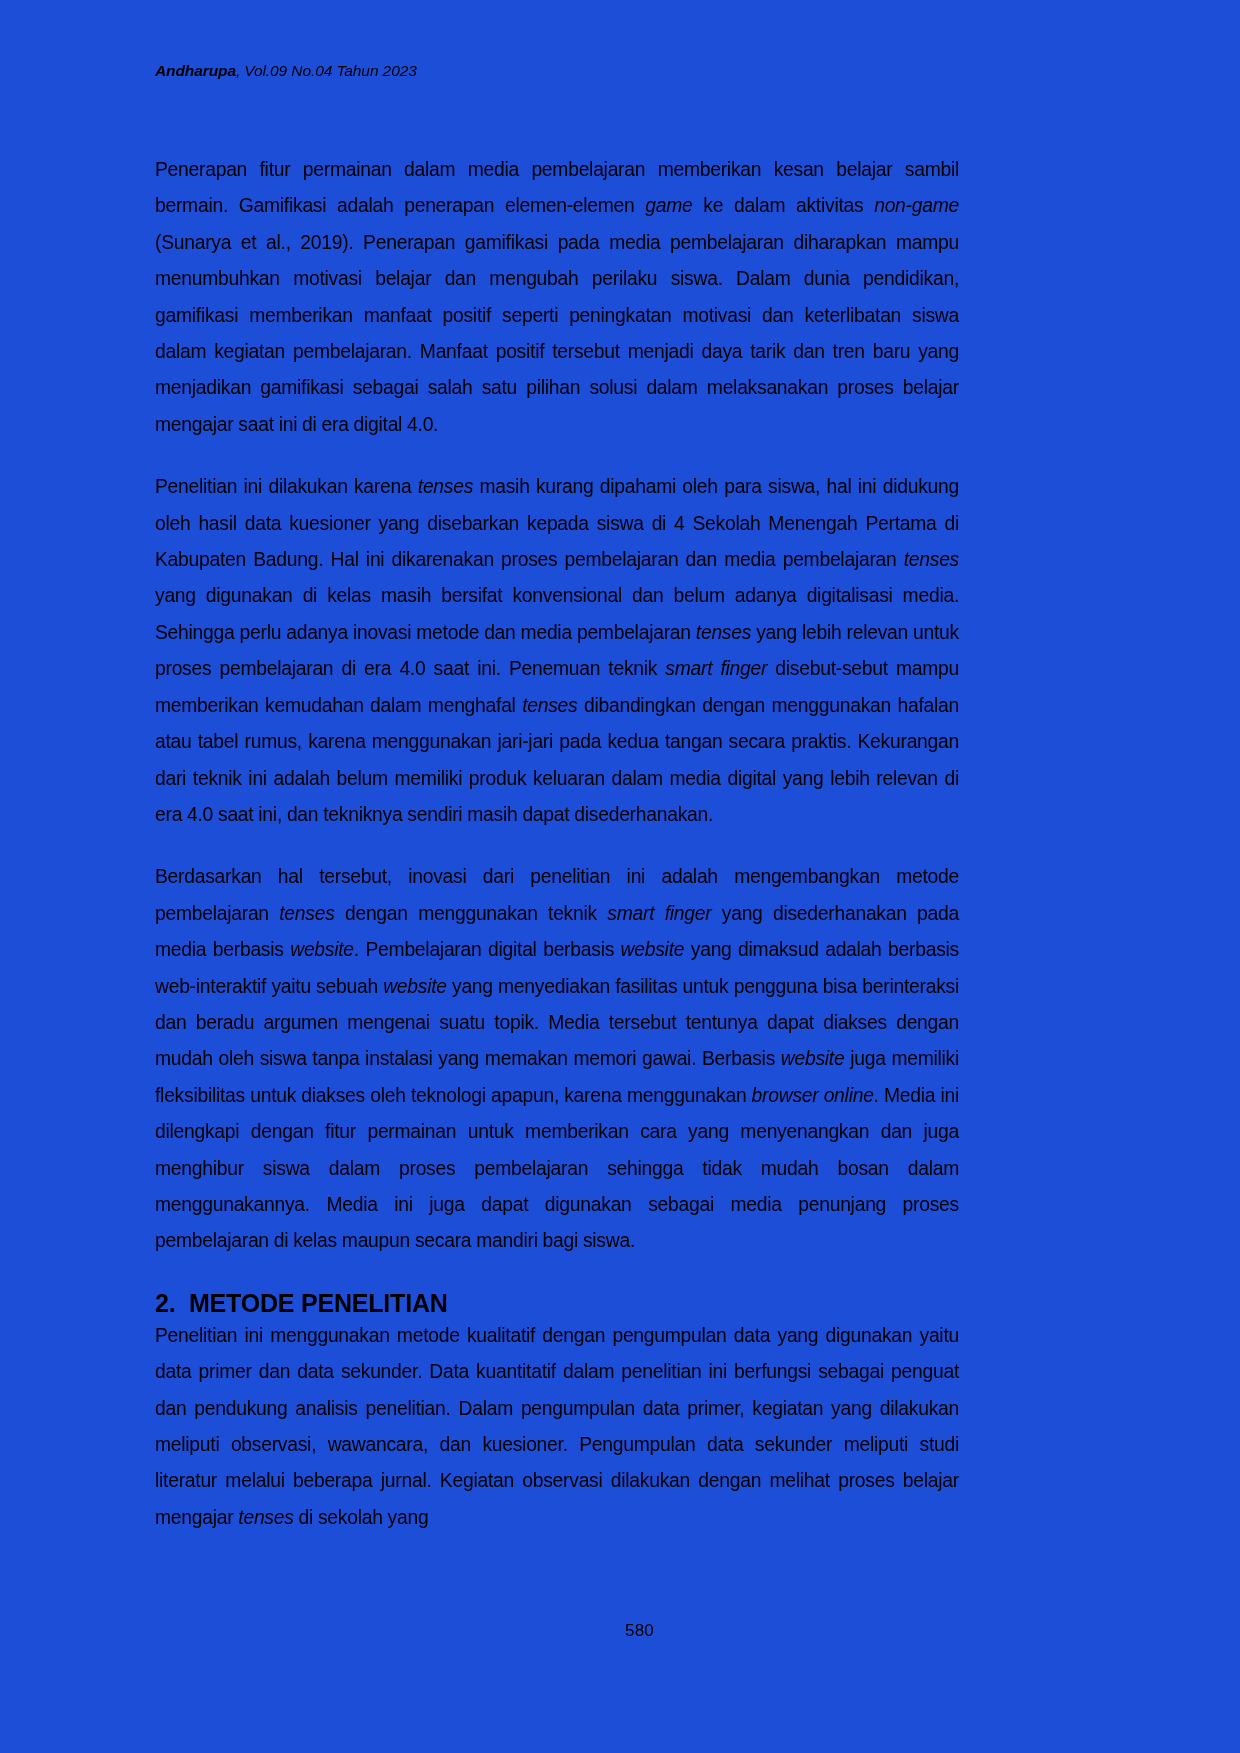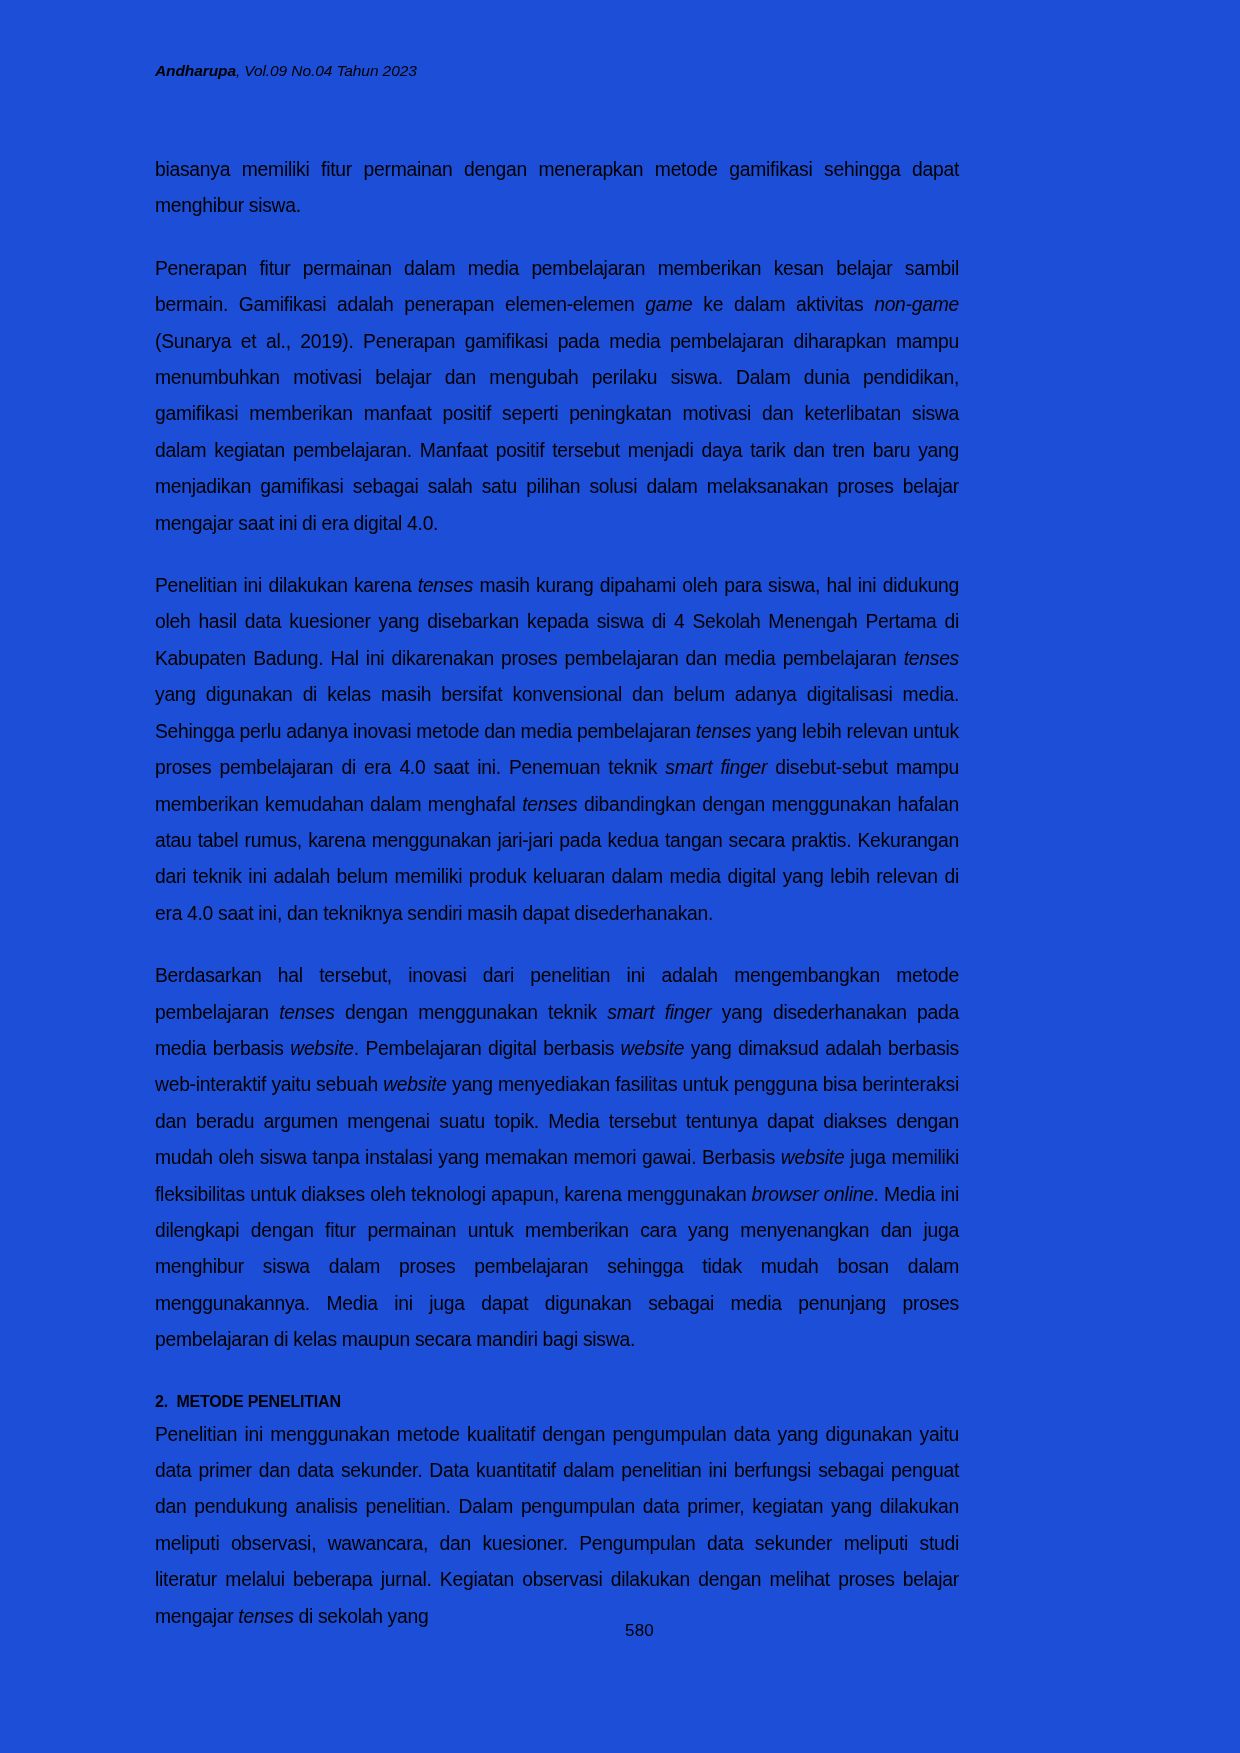--- a/index.html
+++ b/index.html
@@ -62,21 +62,21 @@
   p.tight {
     margin-bottom: 0;
   }
 
   i, em {
   }
 
   
   .section-heading {
     margin: 28px 0 0 0;
-    font-size: 16px;
+    font-size: 25px;
     line-height: 30px;
     font-weight: bold;
     letter-spacing: -0.2px;
     text-align: left;
     white-space: pre;
   }
 
   
   .page-number {
     position: absolute;
@@ -93,21 +93,20 @@
 <body>
 
 <div class="page">
 
   <div class="running-header">
     <span class="journal">Andharupa</span><span class="issue">, Vol.09 No.04 Tahun 2023</span>
   </div>
 
   <div class="content">
 
-    <p class="body-par"><span>biasanya memiliki fitur permainan dengan menerapkan metode gamifikasi sehingga dapat menghibur siswa.</span></p>
     <p class="body-par"><span>Penerapan fitur permainan dalam media pembelajaran memberikan kesan belajar sambil bermain. Gamifikasi adalah penerapan elemen-elemen </span><i>game</i><span> ke dalam aktivitas </span><i>non-game</i><span> (Sunarya et al., 2019). Penerapan gamifikasi pada media pembelajaran diharapkan mampu menumbuhkan motivasi belajar dan mengubah perilaku siswa. Dalam dunia pendidikan, gamifikasi memberikan manfaat positif seperti peningkatan motivasi dan keterlibatan siswa dalam kegiatan pembelajaran. Manfaat positif tersebut menjadi daya tarik dan tren baru yang menjadikan gamifikasi sebagai salah satu pilihan solusi dalam melaksanakan proses belajar mengajar saat ini di era digital 4.0.</span></p>
     <p class="body-par"><span>Penelitian ini dilakukan karena </span><i>tenses</i><span> masih kurang dipahami oleh para siswa, hal ini didukung oleh hasil data kuesioner yang disebarkan kepada siswa di 4 Sekolah Menengah Pertama di Kabupaten Badung. Hal ini dikarenakan proses pembelajaran dan media pembelajaran </span><i>tenses</i><span> yang digunakan di kelas masih bersifat konvensional dan belum adanya digitalisasi media. Sehingga perlu adanya inovasi metode dan media pembelajaran </span><i>tenses</i><span> yang lebih relevan untuk proses pembelajaran di era 4.0 saat ini. Penemuan teknik </span><i>smart finger</i><span> disebut-sebut mampu memberikan kemudahan dalam menghafal </span><i>tenses</i><span> dibandingkan dengan menggunakan hafalan atau tabel rumus, karena menggunakan jari-jari pada kedua tangan secara praktis. Kekurangan dari teknik ini adalah belum memiliki produk keluaran dalam media digital yang lebih relevan di era 4.0 saat ini, dan tekniknya sendiri masih dapat disederhanakan.</span></p>
     <p class="body-par tight"><span>Berdasarkan hal tersebut, inovasi dari penelitian ini adalah mengembangkan metode pembelajaran </span><i>tenses</i><span> dengan menggunakan teknik </span><i>smart finger</i><span> yang disederhanakan pada media berbasis </span><i>website</i><span>. Pembelajaran digital berbasis </span><i>website</i><span> yang dimaksud adalah berbasis web-interaktif yaitu sebuah </span><i>website</i><span> yang menyediakan fasilitas untuk pengguna bisa berinteraksi dan beradu argumen mengenai suatu topik. Media tersebut tentunya dapat diakses dengan mudah oleh siswa tanpa instalasi yang memakan memori gawai. Berbasis </span><i>website</i><span> juga memiliki fleksibilitas untuk diakses oleh teknologi apapun, karena menggunakan </span><i>browser online</i><span>. Media ini dilengkapi dengan fitur permainan untuk memberikan cara yang menyenangkan dan juga menghibur siswa dalam proses pembelajaran sehingga tidak mudah bosan dalam menggunakannya. Media ini juga dapat digunakan sebagai media penunjang proses pembelajaran di kelas maupun secara mandiri bagi siswa.</span></p>
 
     <h2 class="section-heading">2.  METODE PENELITIAN</h2>
 
     <p class="body-par"><span>Penelitian ini menggunakan metode kualitatif dengan pengumpulan data yang digunakan yaitu data primer dan data sekunder. Data kuantitatif dalam penelitian ini berfungsi sebagai penguat dan pendukung analisis penelitian. Dalam pengumpulan data primer, kegiatan yang dilakukan meliputi observasi, wawancara, dan kuesioner. Pengumpulan data sekunder meliputi studi literatur melalui beberapa jurnal. Kegiatan observasi dilakukan dengan melihat proses belajar mengajar </span><i>tenses</i><span> di sekolah yang</span></p>
 
   </div>
 

